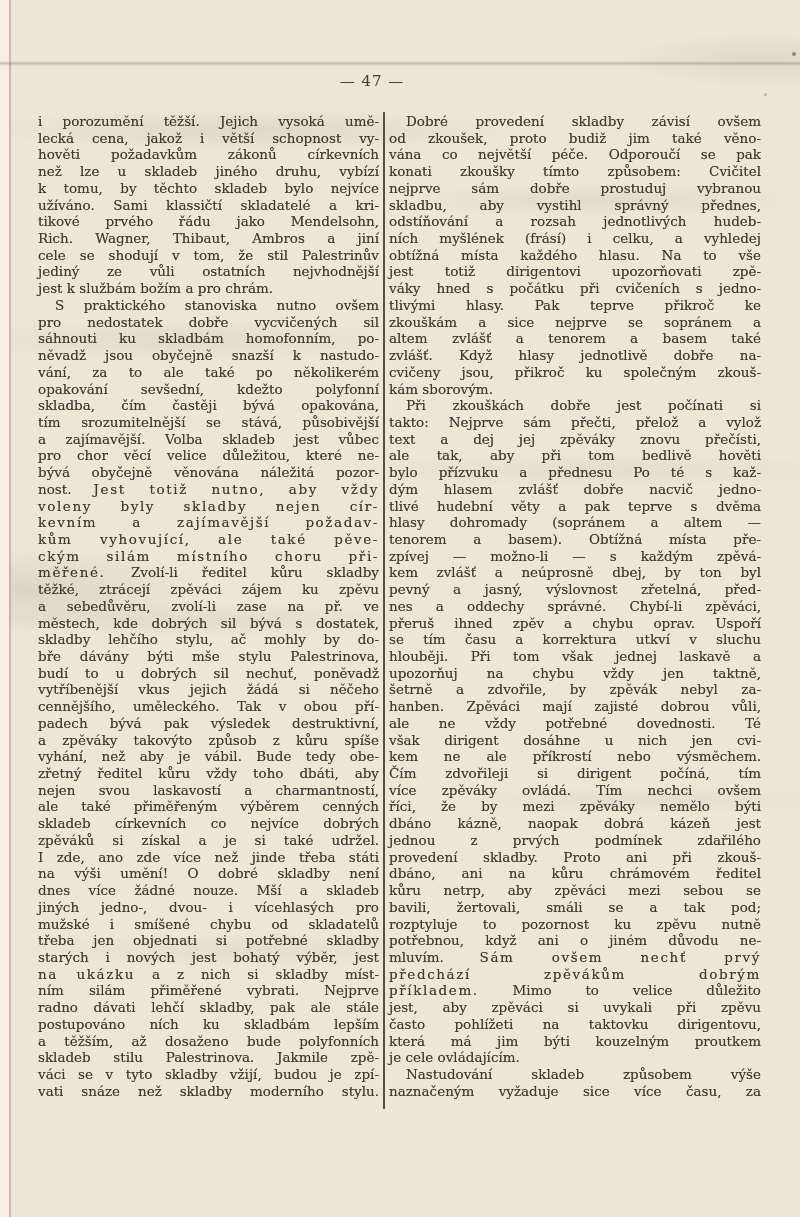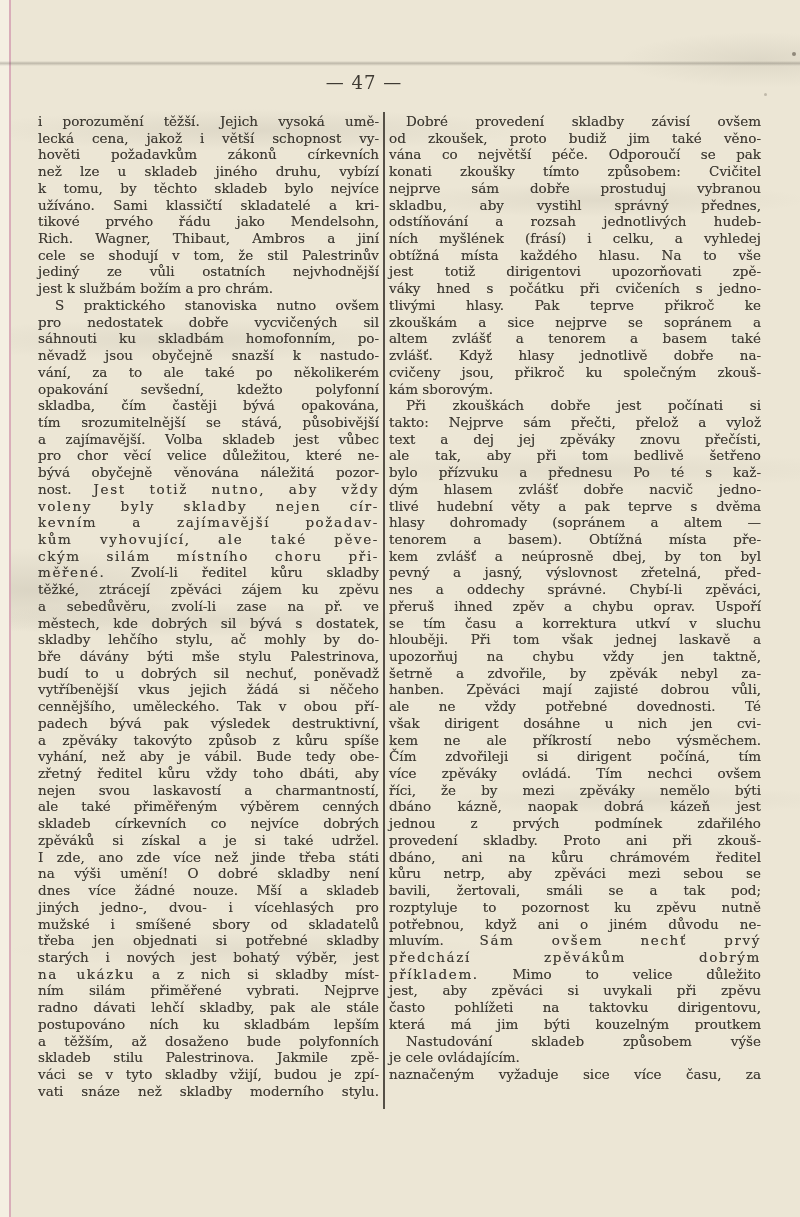--- a/index.html
+++ b/index.html
@@ -23,22 +23,22 @@
   .pink-line  { position:absolute; left:9px; top:0; width:2px; height:1217px; background:#d49fb2; opacity:.8; }
   .top-shadow {
     position:absolute; left:0; top:61px; width:800px; height:5px;
     background:linear-gradient(rgba(95,90,80,0), rgba(95,90,80,.32) 45%, rgba(95,90,80,0));
   }
   .speck { position:absolute; border-radius:50%; background:rgba(75,65,55,.55); }
   .speck.s1 { left:792px; top:52px; width:4px; height:4px; }
   .speck.s2 { left:764px; top:93px; width:3px; height:3px; opacity:.5; }
 
   .page-number {
-    position:absolute; top:72px; left:4px; width:720px; text-align:center;
-    font-size:18px; letter-spacing:1px; color:#3e3a33;
+    position:absolute; top:72px; left:12px; width:720px; text-align:center;
+    font-size:15px; letter-spacing:1px; color:#3e3a33;
   }
   .divider { position:absolute; left:383px; top:112px; width:2px; height:997px; background:#555047; }
 
   .col { position:absolute; top:113px; }
   .col.left  { left:38px;  width:341px; }
   .col.right { left:389px; width:372px; }
 
   .line {
     font-size:13.5px; line-height:16.72px; color:#3e3a33;
     text-align:justify; text-align-last:justify;
@@ -102,21 +102,21 @@
       <div class="line"><span>vyhání, než aby je vábil. Bude tedy obe-</span></div>
       <div class="line"><span>zřetný ředitel kůru vždy toho dbáti, aby</span></div>
       <div class="line"><span>nejen svou laskavostí a charmantností,</span></div>
       <div class="line"><span>ale také přiměřeným výběrem cenných</span></div>
       <div class="line"><span>skladeb církevních co nejvíce dobrých</span></div>
       <div class="line"><span>zpěváků si získal a je si také udržel.</span></div>
       <div class="line"><span>I zde, ano zde více než jinde třeba státi</span></div>
       <div class="line"><span>na výši umění! O dobré skladby není</span></div>
       <div class="line"><span>dnes více žádné nouze. Mší a skladeb</span></div>
       <div class="line"><span>jiných jedno-, dvou- i vícehlasých pro</span></div>
-      <div class="line"><span>mužské i smíšené sbory od skladatelů</span></div>
+      <div class="line"><span>mužské i smíšené chybu od skladatelů</span></div>
       <div class="line"><span>třeba jen objednati si potřebné skladby</span></div>
       <div class="line"><span>starých i nových jest bohatý výběr, jest</span></div>
       <div class="line"><span class="sp">na ukázku</span><span> a z nich si skladby míst-</span></div>
       <div class="line"><span>ním silám přiměřené vybrati. Nejprve</span></div>
       <div class="line"><span>radno dávati lehčí skladby, pak ale stále</span></div>
       <div class="line"><span>postupováno ních ku skladbám lepším</span></div>
       <div class="line"><span>a těžším, až dosaženo bude polyfonních</span></div>
       <div class="line"><span>skladeb stilu Palestrinova. Jakmile zpě-</span></div>
       <div class="line"><span>váci se v tyto skladby vžijí, budou je zpí-</span></div>
       <div class="line"><span>vati snáze než skladby moderního stylu.</span></div>
@@ -136,26 +136,27 @@
       <div class="line"><span>váky hned s počátku při cvičeních s jedno-</span></div>
       <div class="line"><span>tlivými hlasy. Pak teprve přikroč ke</span></div>
       <div class="line"><span>zkouškám a sice nejprve se sopránem a</span></div>
       <div class="line"><span>altem zvlášť a tenorem a basem také</span></div>
       <div class="line"><span>zvlášť. Když hlasy jednotlivě dobře na-</span></div>
       <div class="line"><span>cvičeny jsou, přikroč ku společným zkouš-</span></div>
       <div class="line endline"><span>kám sborovým.</span></div>
       <div class="line indent"><span>Při zkouškách dobře jest počínati si</span></div>
       <div class="line"><span>takto: Nejprve sám přečti, přelož a vylož</span></div>
       <div class="line"><span>text a dej jej zpěváky znovu přečísti,</span></div>
-      <div class="line"><span>ale tak, aby při tom bedlivě šetřeno</span></div>
+      <div class="line"><span>ale tak, aby při tom bedlivě hověti</span></div>
       <div class="line"><span>bylo přízvuku a přednesu  Po té s kaž-</span></div>
       <div class="line"><span>dým hlasem zvlášť dobře nacvič jedno-</span></div>
       <div class="line"><span>tlivé hudební věty a pak teprve s dvěma</span></div>
       <div class="line"><span>hlasy dohromady (sopránem a altem —</span></div>
       <div class="line"><span>tenorem a basem). Obtížná místa pře-</span></div>
+      <div class="line"><span>zpívej — možno-li — s každým zpěvá-</span></div>
       <div class="line"><span>kem zvlášť a neúprosně dbej, by ton byl</span></div>
       <div class="line"><span>pevný a jasný, výslovnost zřetelná, před-</span></div>
       <div class="line"><span>nes a oddechy správné. Chybí-li zpěváci,</span></div>
       <div class="line"><span>přeruš ihned zpěv a chybu oprav. Uspoří</span></div>
       <div class="line"><span>se tím času a korrektura utkví v sluchu</span></div>
       <div class="line"><span>hlouběji. Při tom však jednej laskavě a</span></div>
       <div class="line"><span>upozorňuj na chybu vždy jen taktně,</span></div>
       <div class="line"><span>šetrně a zdvořile, by zpěvák nebyl za-</span></div>
       <div class="line"><span>hanben. Zpěváci mají zajisté dobrou vůli,</span></div>
       <div class="line"><span>ale ne vždy potřebné dovednosti. Té</span></div>
@@ -171,17 +172,17 @@
       <div class="line"><span>kůru netrp, aby zpěváci mezi sebou se</span></div>
       <div class="line"><span>bavili, žertovali, smáli se a tak pod;</span></div>
       <div class="line"><span>rozptyluje to pozornost ku zpěvu nutně</span></div>
       <div class="line"><span>potřebnou, když ani o jiném důvodu ne-</span></div>
       <div class="line"><span>mluvím. </span><span class="sp">Sám ovšem nechť prvý</span></div>
       <div class="line"><span class="sp">předchází zpěvákům dobrým</span></div>
       <div class="line"><span class="sp">příkladem.</span><span> Mimo to velice důležito</span></div>
       <div class="line"><span>jest, aby zpěváci si uvykali při zpěvu</span></div>
       <div class="line"><span>často pohlížeti na taktovku dirigentovu,</span></div>
       <div class="line"><span>která má jim býti kouzelným proutkem</span></div>
+      <div class="line endline"><span>je cele ovládajícím.</span></div>
       <div class="line indent"><span>Nastudování skladeb způsobem výše</span></div>
-      <div class="line endline"><span>je cele ovládajícím.</span></div>
       <div class="line"><span>naznačeným vyžaduje sice více času, za</span></div>
     </div>
 </div>
 
 </body></html>

